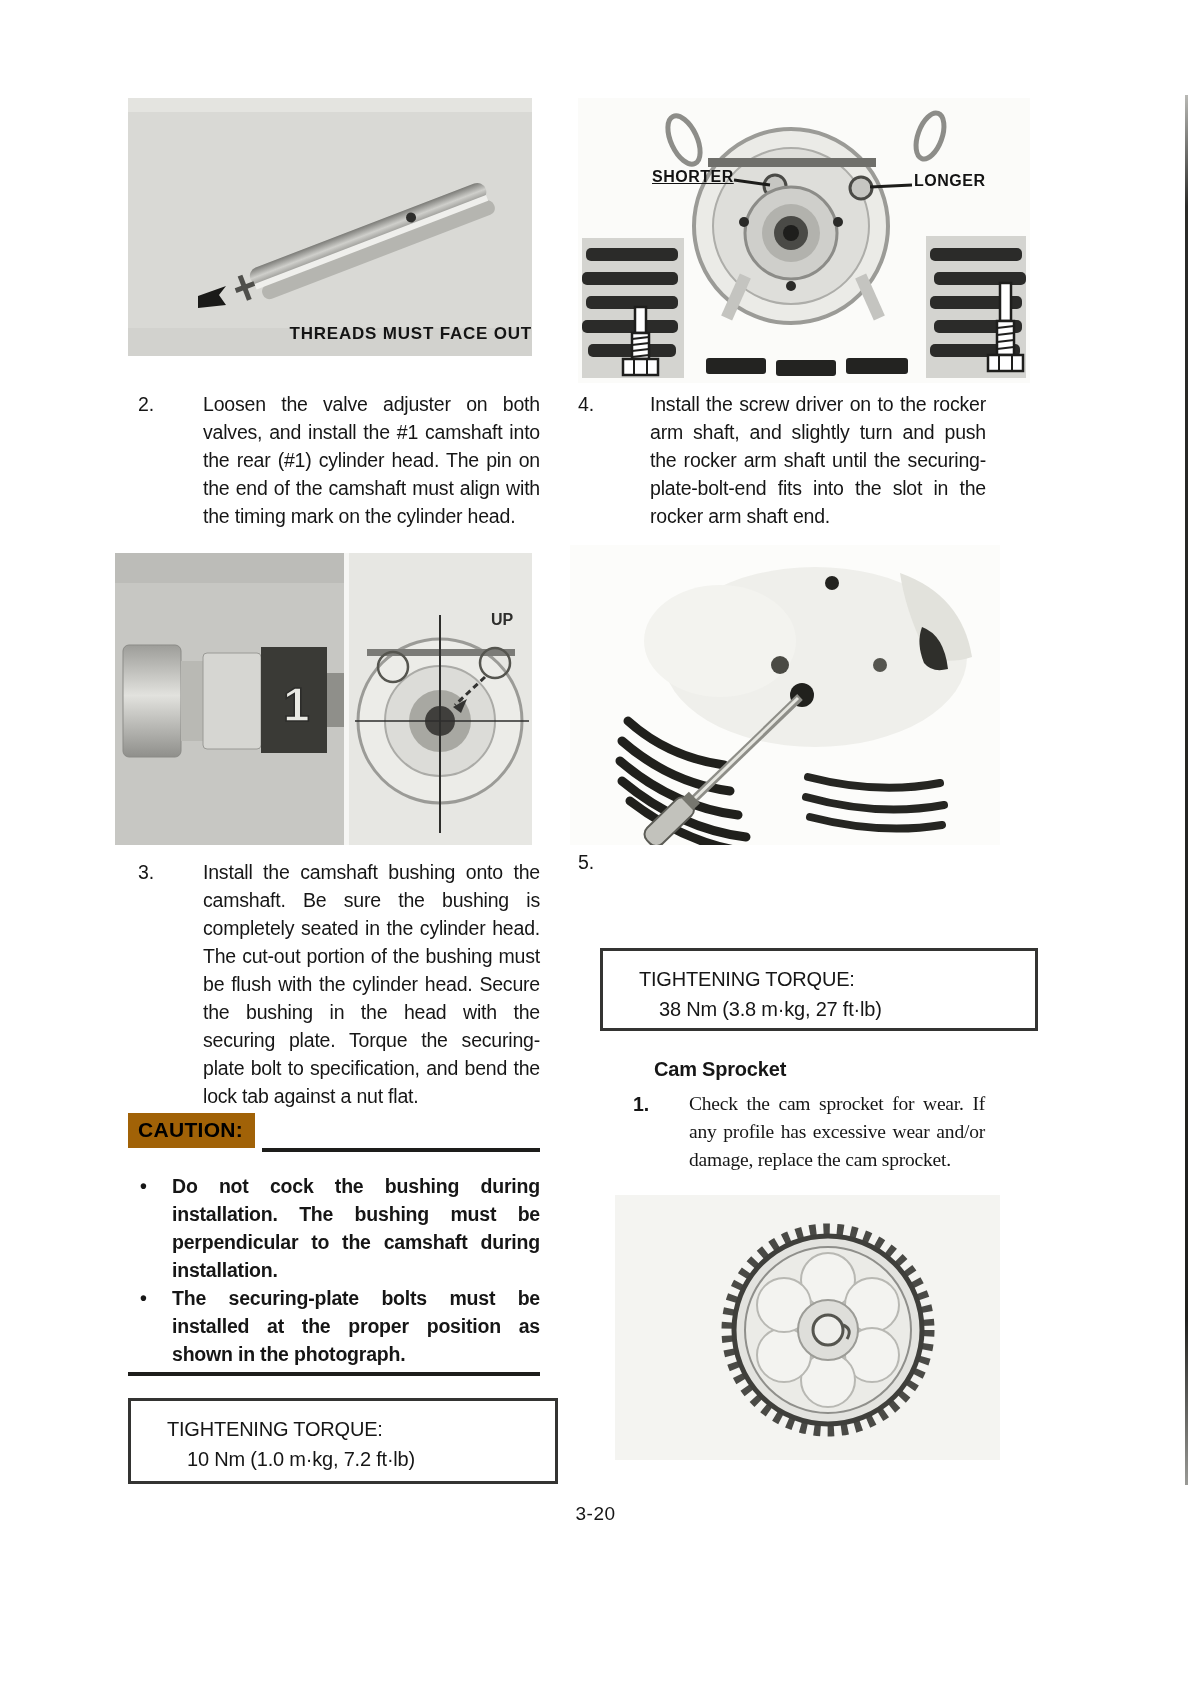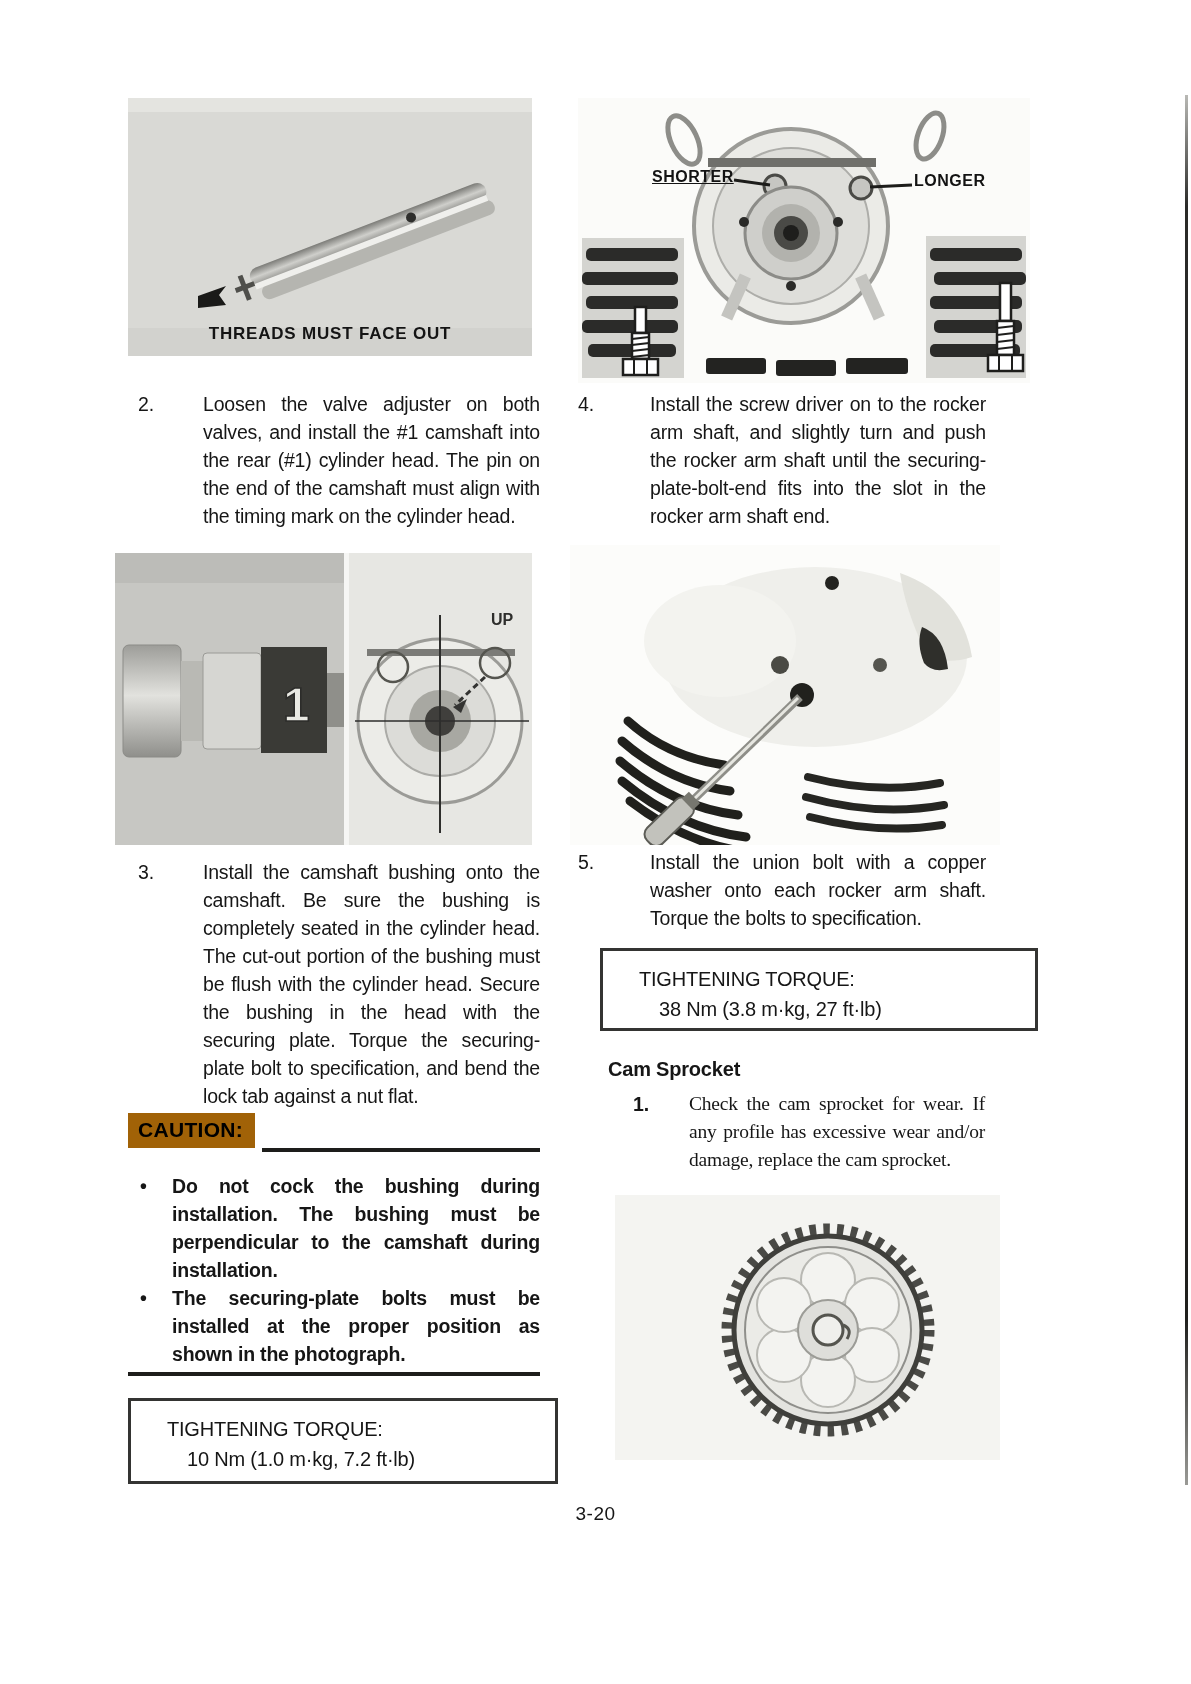--- a/index.html
+++ b/index.html
@@ -9,39 +9,39 @@
   }
   
   .step{position:absolute;display:flex;font-size:19.5px;line-height:28px;letter-spacing:-0.2px;}
   .step-num{flex:none;font-weight:400;}
   .step-text{flex:1;text-align:justify;margin-left:28px;}
   .bold .step-num,.bold .step-text{font-weight:700;}
   
   .photo{position:absolute;overflow:hidden;}
   .photo svg{display:block;}
   .photo-caption{
-    position:absolute;left:0;right:0;bottom:12px;text-align:center;
+    position:absolute;left:0;right:0;bottom:12px;text-align:right;
     font-weight:700;font-size:17px;letter-spacing:0.8px;color:#141414;
   }
   .photo-label{position:absolute;font-weight:700;font-size:16px;color:#131313;letter-spacing:0.5px;}
   
   .caution-label{
     position:absolute;background:#a16207;color:#000;font-weight:700;font-size:21px;
     padding:5px 12px 6px 10px;letter-spacing:0.3px;
   }
   .rule{position:absolute;background:#1d1d1b;}
   .bullets{position:absolute;font-size:19.5px;line-height:28px;font-weight:700;letter-spacing:-0.2px;}
   .bullet-row{display:flex;margin-bottom:0;}
   .bullet-dot{flex:none;width:32px;font-weight:700;}
   .bullet-text{flex:1;text-align:justify;}
   
   .torque-box{position:absolute;border:3px solid #343432;background:#fff;font-size:20px;line-height:30px;}
   .torque-title{padding:13px 0 0 36px;letter-spacing:-0.2px;}
   .torque-value{padding:0 0 0 56px;letter-spacing:-0.2px;}
-  .heading{position:absolute;font-weight:700;font-size:20px;letter-spacing:-0.2px;}
+  .heading{position:absolute;font-weight:700;font-size:20px;letter-spacing:-0.2px;margin-left:46px;}
   .page-number{position:absolute;left:0;right:0;text-align:center;font-size:19px;letter-spacing:0.5px;}
   .scan-edge{position:absolute;background:linear-gradient(#b9b9b5,#2a2a28 8%,#1f1f1d 88%,#9a9a96);}
 </style>
 </head>
 <body>
 
 <div class="page">
 
   <div class="photo" style="left:128px;top:98px;width:404px;height:258px;">
     <svg width="404" height="258" viewBox="0 0 404 258">
@@ -211,21 +211,20 @@
     </svg>
   </div>
 
   <div class="step" style="left:138px;top:858px;width:402px;">
     <div class="step-num" style="width:37px;">3.</div>
     <div class="step-text">Install the camshaft bushing onto the camshaft. Be sure the bushing is completely seated in the cylinder head. The cut-out portion of the bushing must be flush with the cylinder head. Secure the bushing in the head with the securing plate. Torque the securing-plate bolt to specification, and bend the lock tab against a nut flat.</div>
   </div>
 
   <div class="step" style="left:578px;top:848px;width:408px;">
     <div class="step-num" style="width:44px;">5.</div>
-    <div class="step-text">Install the union bolt with a copper washer onto each rocker arm shaft. Torque the bolts to specification.</div>
   </div>
 
   <div class="torque-box" style="left:600px;top:948px;width:432px;height:77px;">
     <div class="torque-title">TIGHTENING TORQUE:</div>
     <div class="torque-value">38 Nm (3.8 m·kg, 27 ft·lb)</div>
   </div>
 
   <div class="heading" style="left:608px;top:1058px;">Cam Sprocket</div>
   <div class="step bold" style="left:633px;top:1090px;width:352px;">
     <div class="step-num" style="width:28px;font-weight:700;">1.</div>

